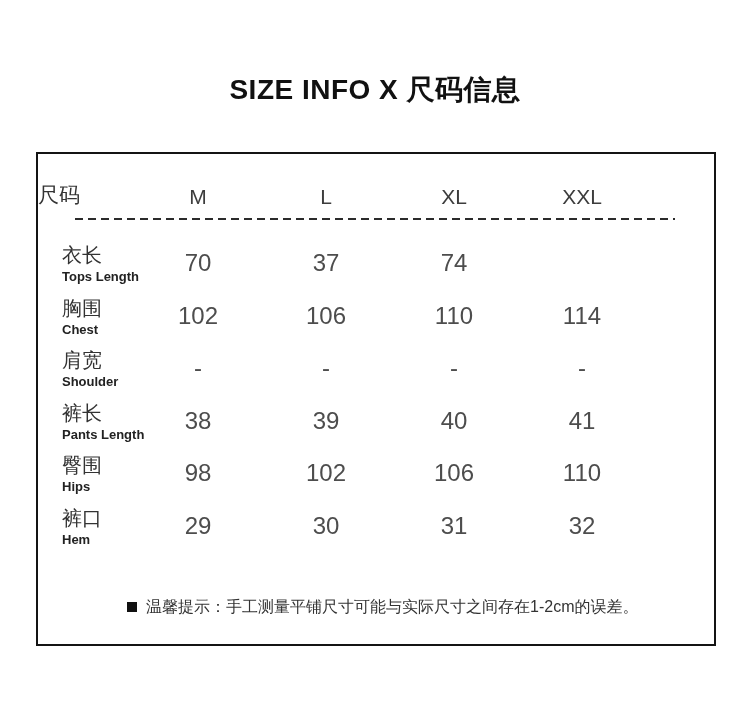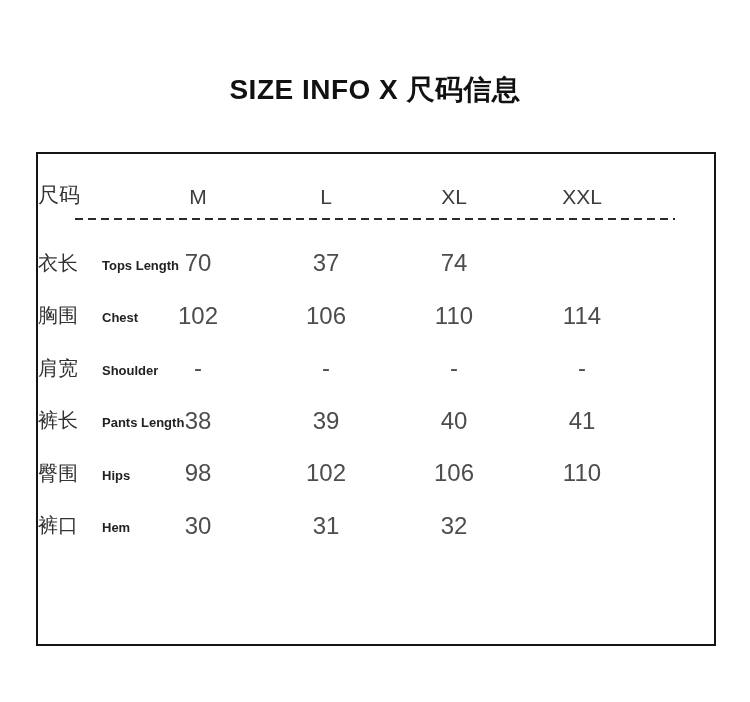--- a/index.html
+++ b/index.html
@@ -78,20 +78,21 @@
     margin-top:17px;
   }
   .row{
     height:52.5px;
     align-items:center;
   }
   .label-cell{
     display:flex;
     align-items:baseline;
     white-space:nowrap;
+    flex-direction:column;
   }
   .cn{
     font-size:20px;
     color:var(--label-text);
   }
   .en{
     font-size:13px;
     font-weight:600;
     color:var(--sublabel-text);
     margin-left:24px;
@@ -194,21 +195,26 @@
     <div class="value-cell v">102</div>
     <div class="value-cell v">106</div>
     <div class="value-cell v">110</div>
   </div>
 
   <div class="grid-row row">
     <div class="label-cell">
       <span class="cn">裤口</span>
       <span class="en">Hem</span>
     </div>
+    <div class="value-cell v">29</div>
     <div class="value-cell v">30</div>
     <div class="value-cell v">31</div>
     <div class="value-cell v">32</div>
   </div>
 </div>
 
+    <div class="note">
+      <span class="bullet"></span>
+      <span class="note-text">温馨提示：手工测量平铺尺寸可能与实际尺寸之间存在1-2cm的误差。</span>
+    </div>
 
   </div>
 </div>
 
 </body></html>

